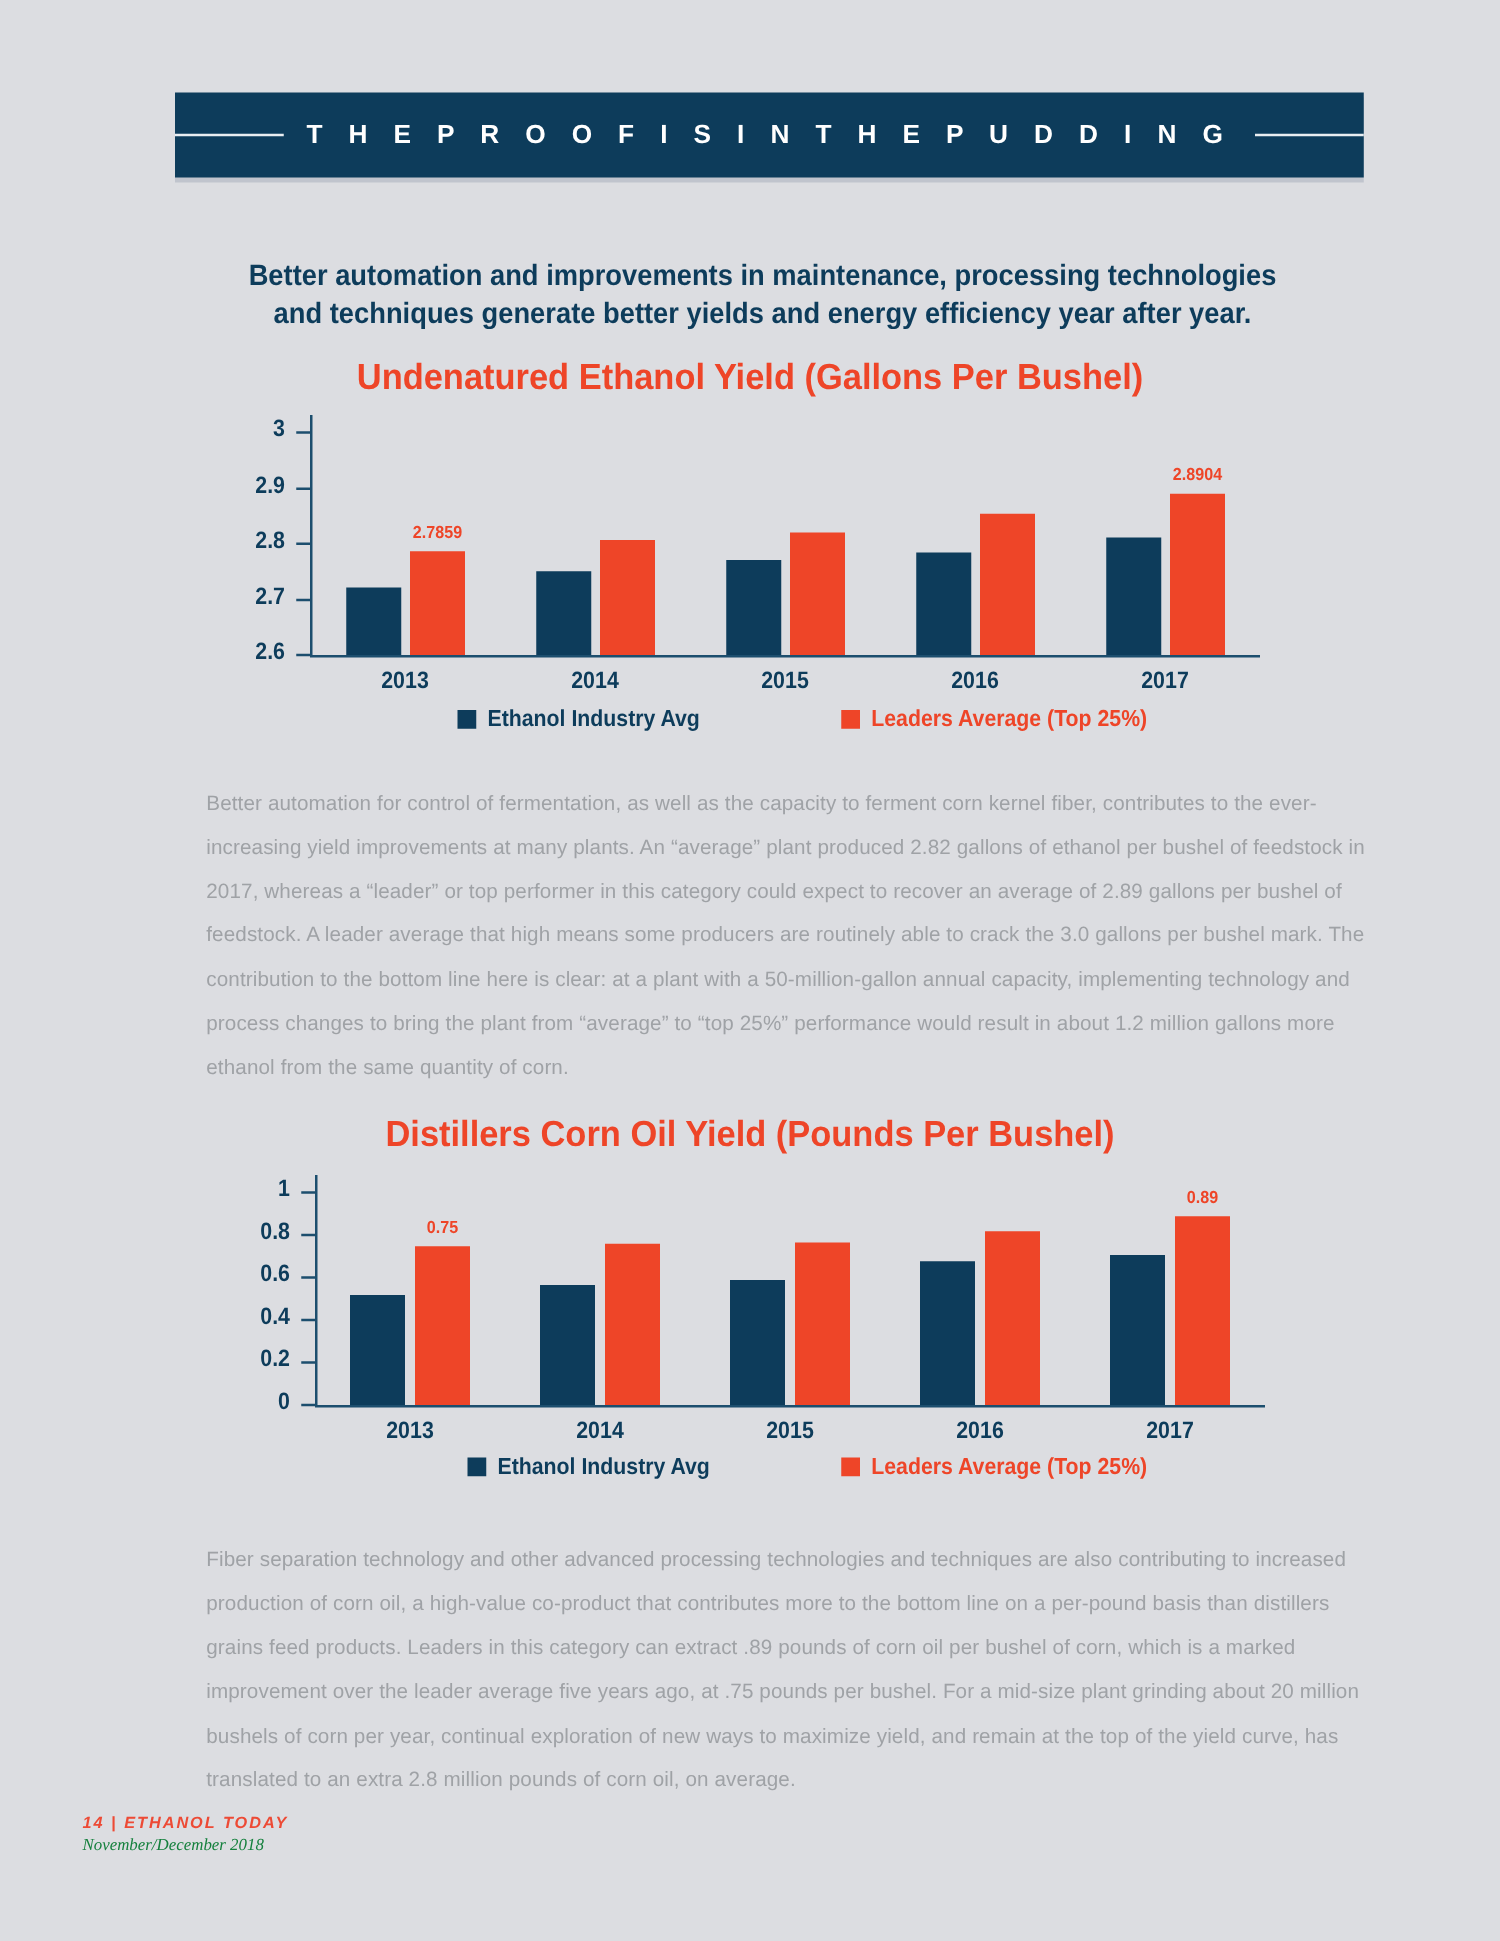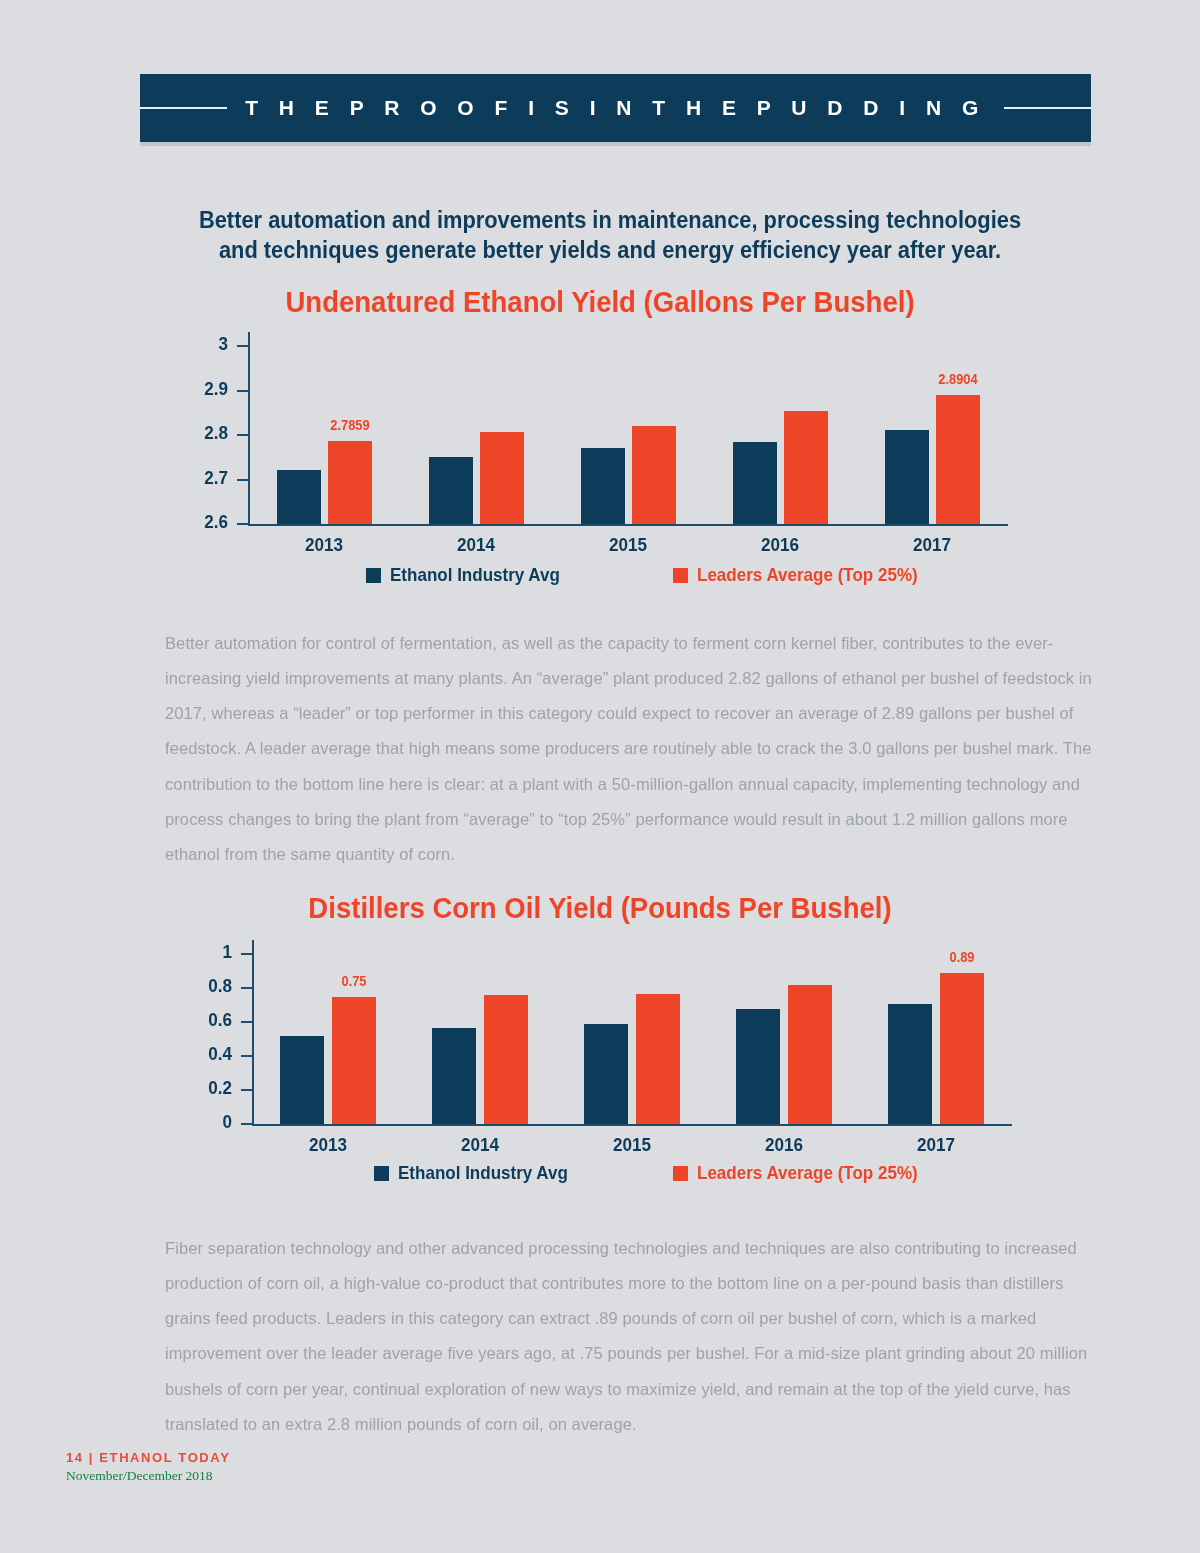--- a/index.html
+++ b/index.html
@@ -194,18 +194,18 @@
           <div class="legend-item">
             <span class="swatch" style="background: rgb(238, 69, 40);"></span>
             <span class="legend-text red">Leaders Average (Top 25%)</span>
           </div>
         </div>
       </div>
   </div>
 
   <div class="para" style="top:1231px;">Fiber separation technology and other advanced processing technologies and techniques are also contributing to increased production of corn oil, a high-value co-product that contributes more to the bottom line on a per-pound basis than distillers grains feed products. Leaders in this category can extract .89 pounds of corn oil per bushel of corn, which is a marked improvement over the leader average five years ago, at .75 pounds per bushel. For a mid-size plant grinding about 20 million bushels of corn per year, continual exploration of new ways to maximize yield, and remain at the top of the yield curve, has translated to an extra 2.8 million pounds of corn oil, on average.</div>
 
-  <div class="footer" style="top:1450px;">
+  <div class="footer" style="top:1450px;font-style:italic;">
     <div class="footer-top">14 | ETHANOL TODAY</div>
     <div class="footer-sub">November/December 2018</div>
   </div>
 
 </div>
 
 </body></html>

